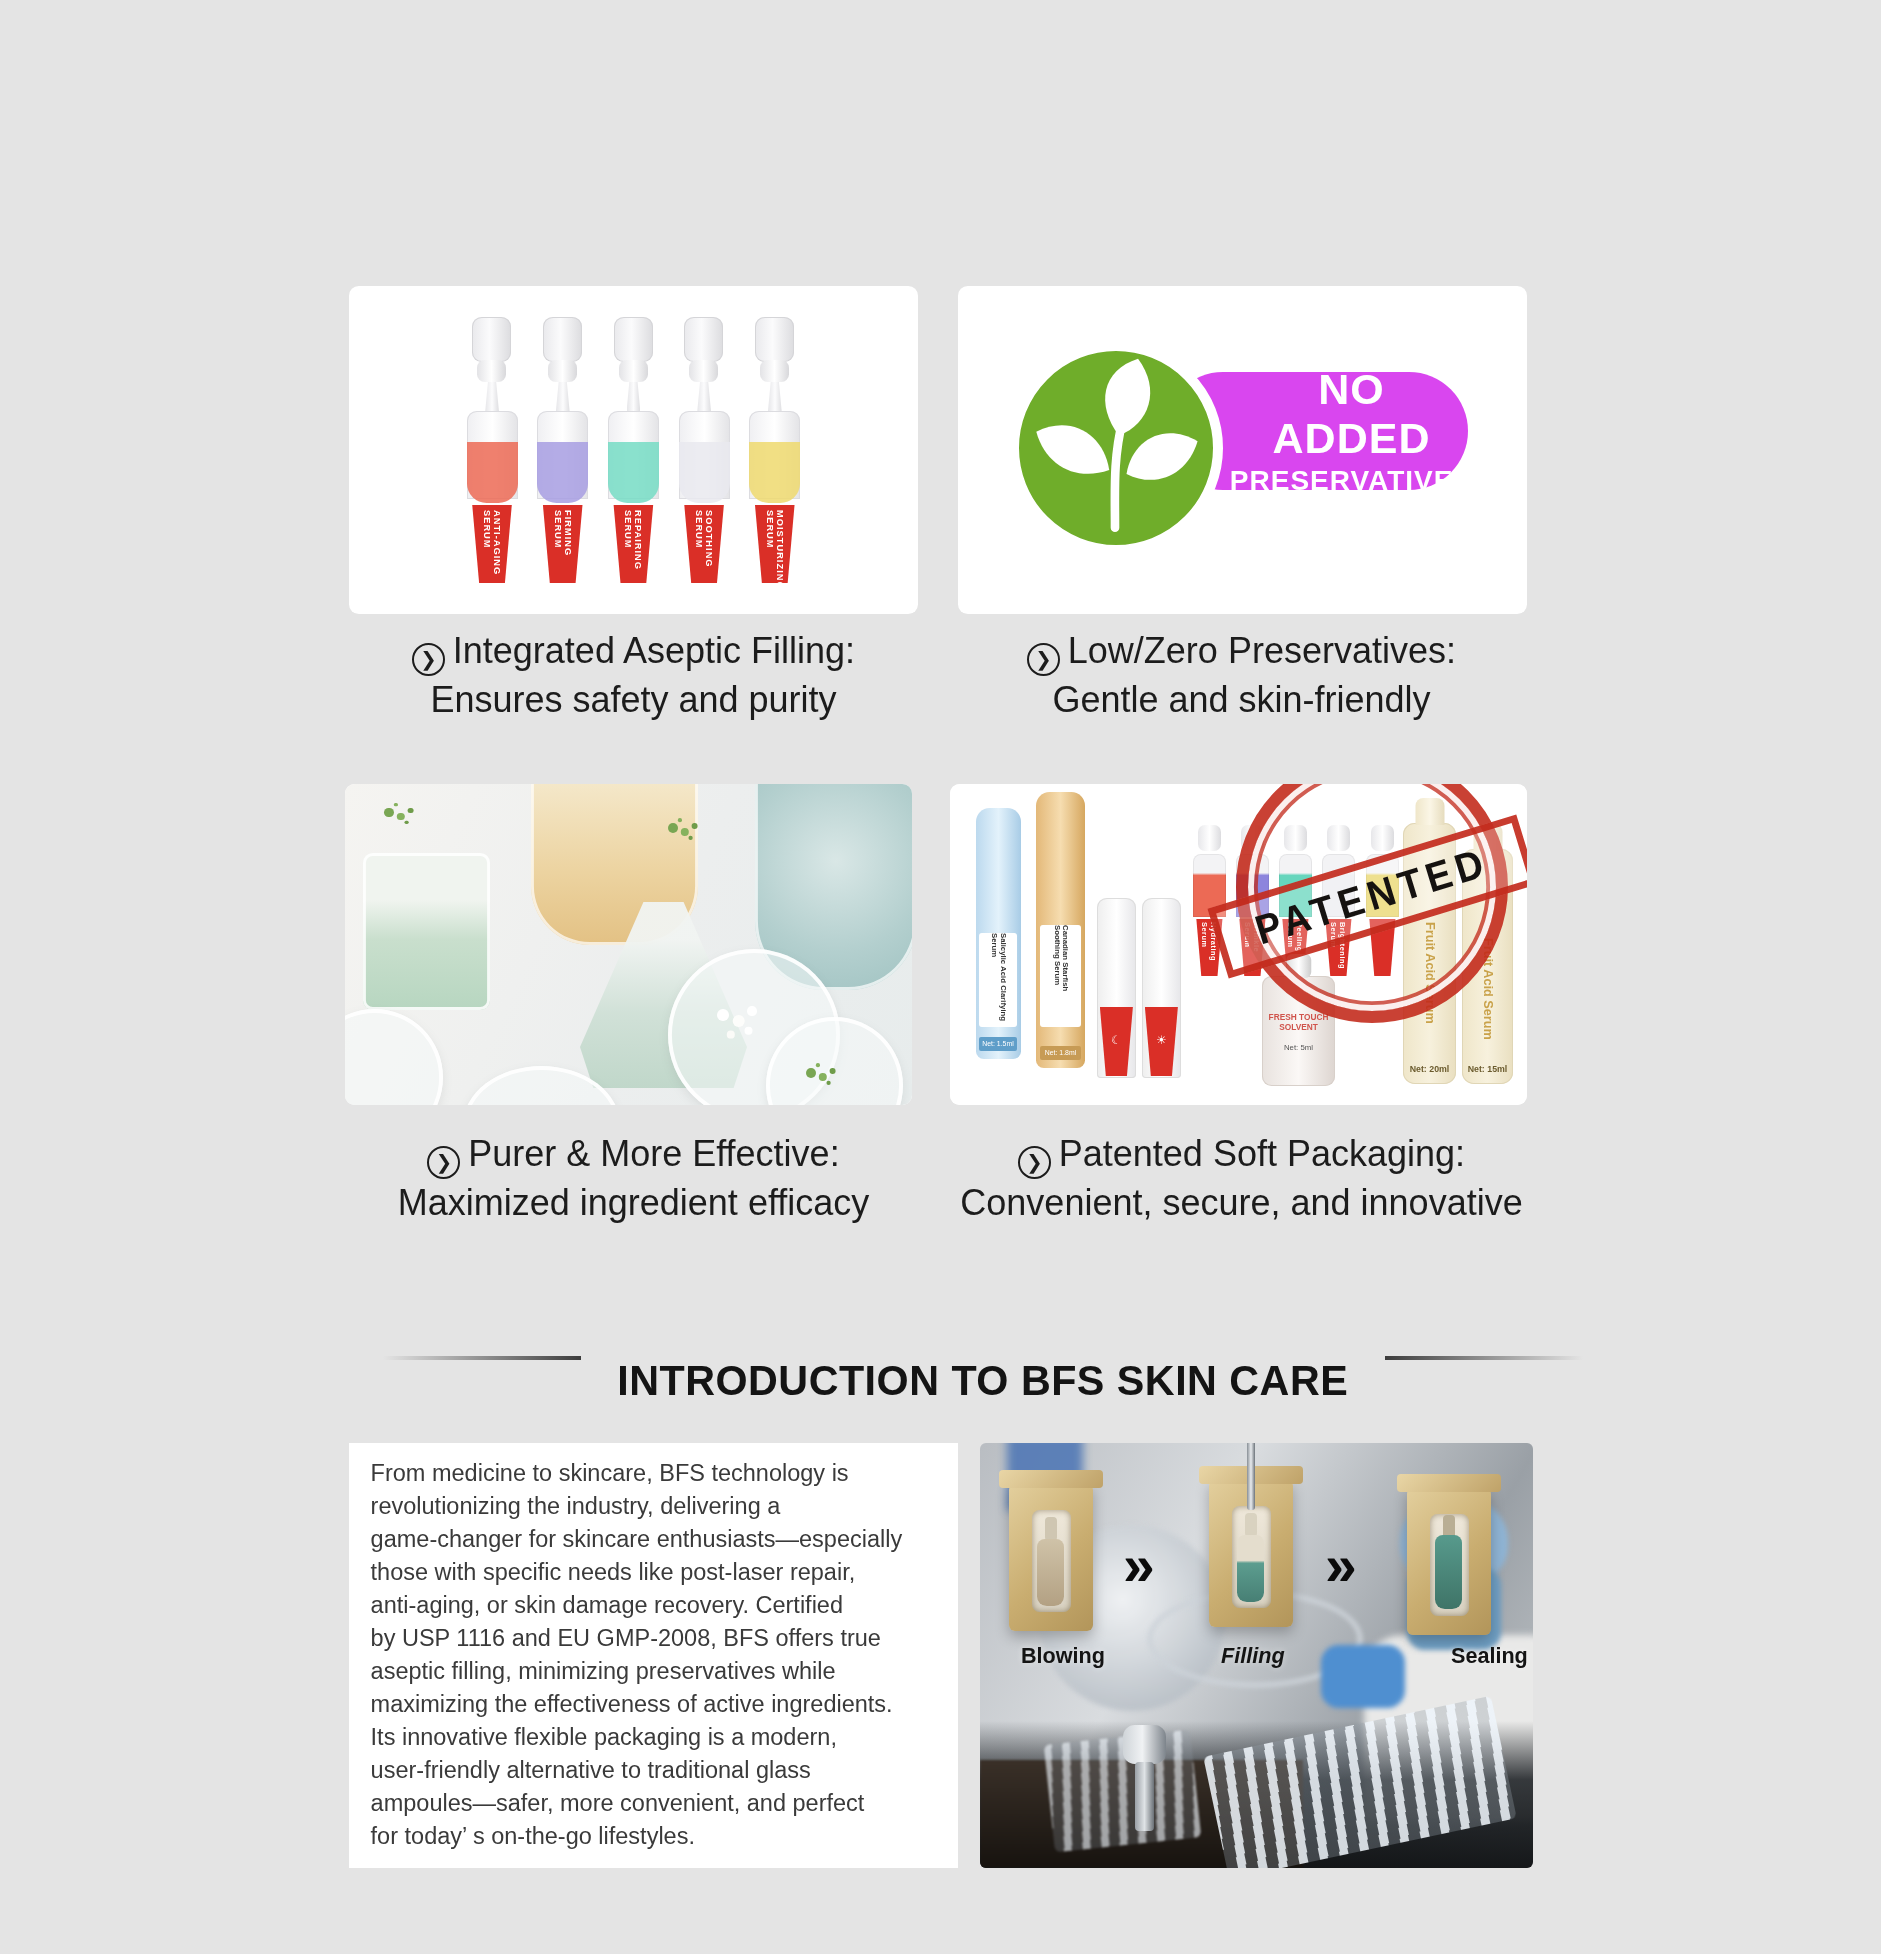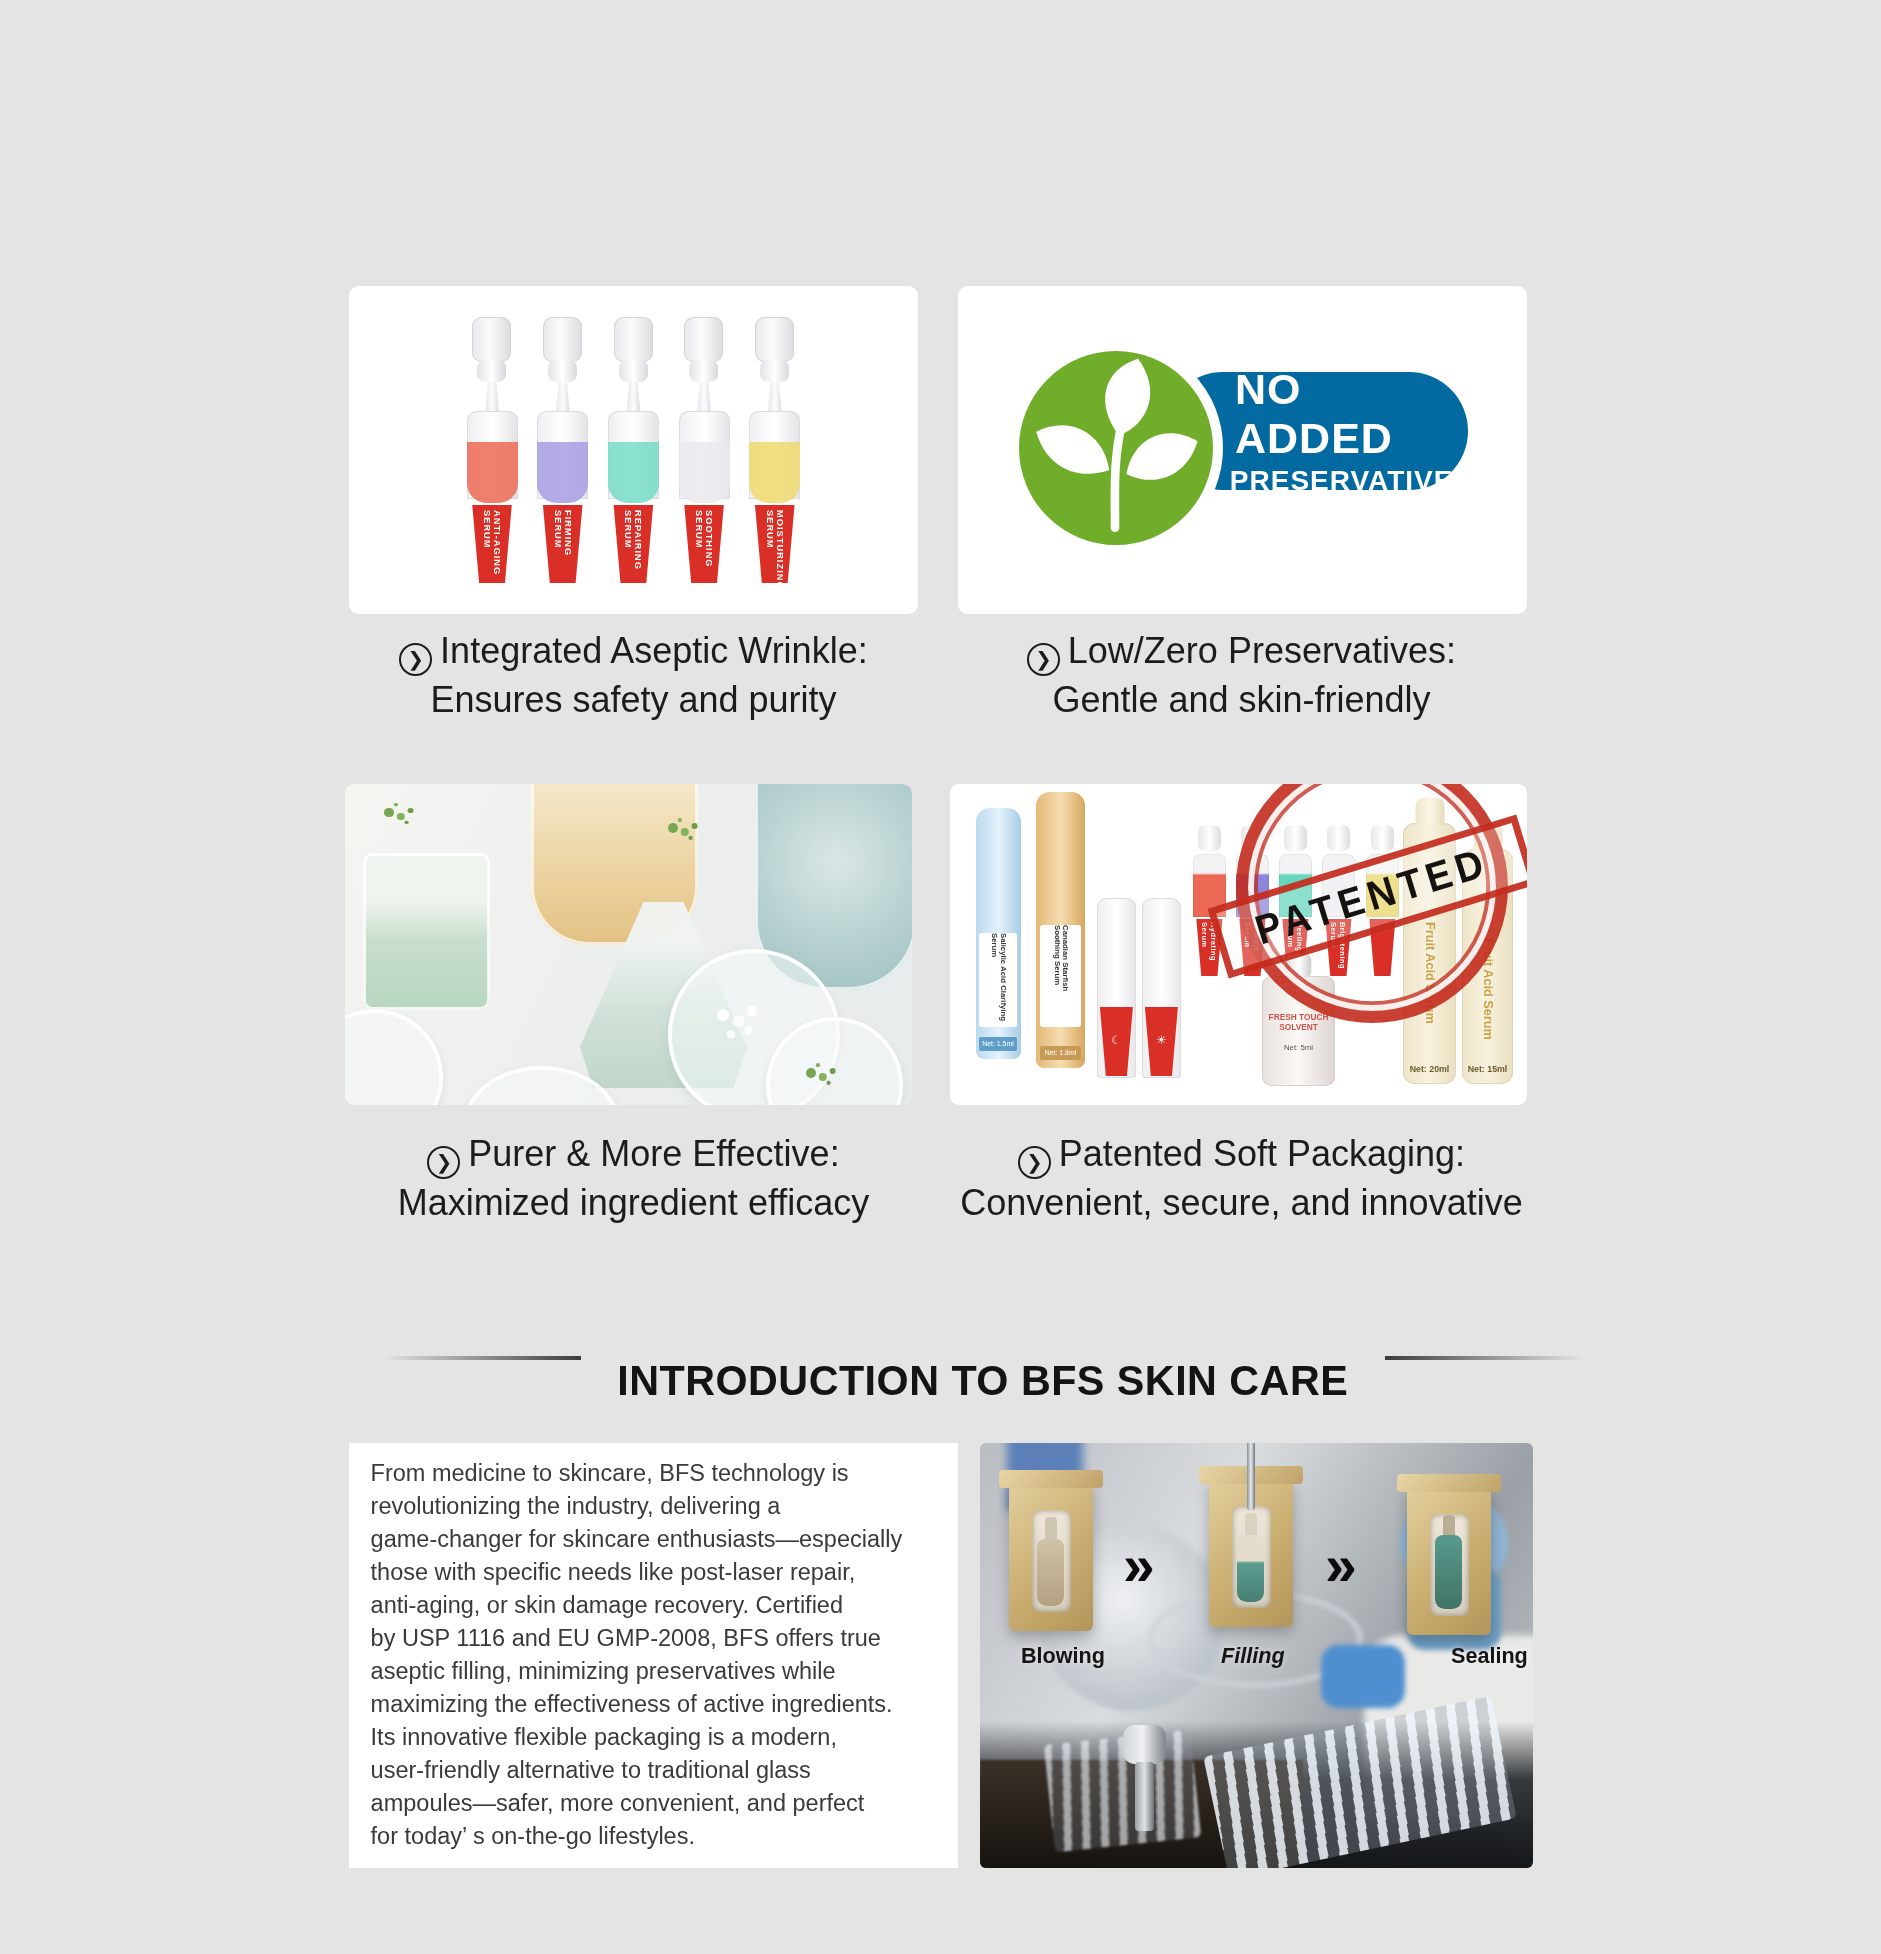--- a/index.html
+++ b/index.html
@@ -44,22 +44,22 @@
   .amp-body { position:absolute; left:2.9px; top:94px; width:51px; height:88px;
     background:linear-gradient(90deg,#efeff2,#ffffff 50%,#e3e3e6);
     border-radius:9.8px 9.8px 0 0; box-shadow:inset 0 0 0 1px #dcdce0; }
   .amp-liquid { position:absolute; left:2.9px; top:125px; width:51px; height:61px; border-radius:0 0 19.6px 19.6px; opacity:.85; }
   .amp-label { position:absolute; left:6.9px; top:188px; width:43px; height:78px; background:#da2f27;
     clip-path:polygon(4% 0,96% 0,80% 100%,20% 100%); display:flex; align-items:flex-start; justify-content:center; }
   .amp-label .vtext { margin-top:4.9px; color:#fff; font-size:9.3px; font-weight:700; letter-spacing:1px; writing-mode:vertical-rl; }
   .liq0{background:#ec6a55;} .liq1{background:#a79ee2;} .liq2{background:#76dcc4;} .liq3{background:#e9e9ee;} .liq4{background:#efd96e;}
   
   .badge-wrap { position:absolute; left:0; top:0; width:100%; height:100%; }
-  .badge-pill { position:absolute; left:206px; top:86px; width:304px; height:118px; background:#0369a1; border-radius:83px;
-    display:flex; flex-direction:column; justify-content:center; align-items:center; padding-left:71px; }
+  .badge-pill { position:absolute; left:206px; top:86px; width:304px; height:118px; background:#d946ef; border-radius:83px;
+    display:flex; flex-direction:column; justify-content:center; align-items:center; padding-left:71px;text-align:center; }
   .badge-pill .l1 { color:#fff; font-weight:700; font-size:43px; letter-spacing:1px; line-height:49px; }
   .badge-pill .l2 { color:#fff; font-weight:700; font-size:28px; letter-spacing:1px; line-height:35px; }
   .badge-circle { position:absolute; left:51px; top:55px; width:214px; height:214px; background:#6fad2a;
     border:10.8px solid #ffffff; border-radius:50%; }
   
   .lab { position:absolute; inset:0; background:linear-gradient(115deg,#f5f4f1 0%,#eceeee 55%,#e7ecec 100%); }
   .lab .beaker { position:absolute; left:17.6px; top:69px; width:127px; height:157px; border-radius:9.8px;
     background:linear-gradient(#f0f4ef 30%,#c9dfcd 55%,#b7d6c0); box-shadow:inset 0 0 0 2.9px rgba(255,255,255,.85); }
   .lab .flask-amber { position:absolute; left:186px; top:-19.6px; width:167px; height:181px; border-radius:0 0 59px 59px;
     background:linear-gradient(#f6ecd2,#ecd3a0 60%,#e3c184); box-shadow:inset 0 0 0 2.9px rgba(255,255,255,.7); }
@@ -234,21 +234,21 @@
           <path d="M50,92 C50,72 49,56 54,36" stroke="#ffffff" stroke-width="4.5" fill="none" stroke-linecap="round"></path>
           <path d="M52,44 C40,28 43,10 62,4 C74,20 68,38 52,44 Z" fill="#ffffff"></path>
           <path d="M47,62 C30,68 14,60 9,42 C27,33 44,43 47,62 Z" fill="#ffffff"></path>
           <path d="M56,64 C72,72 88,64 93,47 C76,37 59,46 56,64 Z" fill="#ffffff"></path>
         </svg>
       </div>
     </div>
   </div>
 
   <div class="caption cap1">
-    <div><span class="cap-icon">❯</span><span>Integrated Aseptic Wrinkle:</span></div>
+    <div><span class="cap-icon">❯</span><span>Integrated Aseptic Filling:</span></div>
     <div>Ensures safety and purity</div>
   </div>
   <div class="caption cap2">
     <div><span class="cap-icon">❯</span><span>Low/Zero Preservatives:</span></div>
     <div>Gentle and skin-friendly</div>
   </div>
 
   <div class="card c3">
     <div class="lab">
       <div class="flask-amber"></div>

